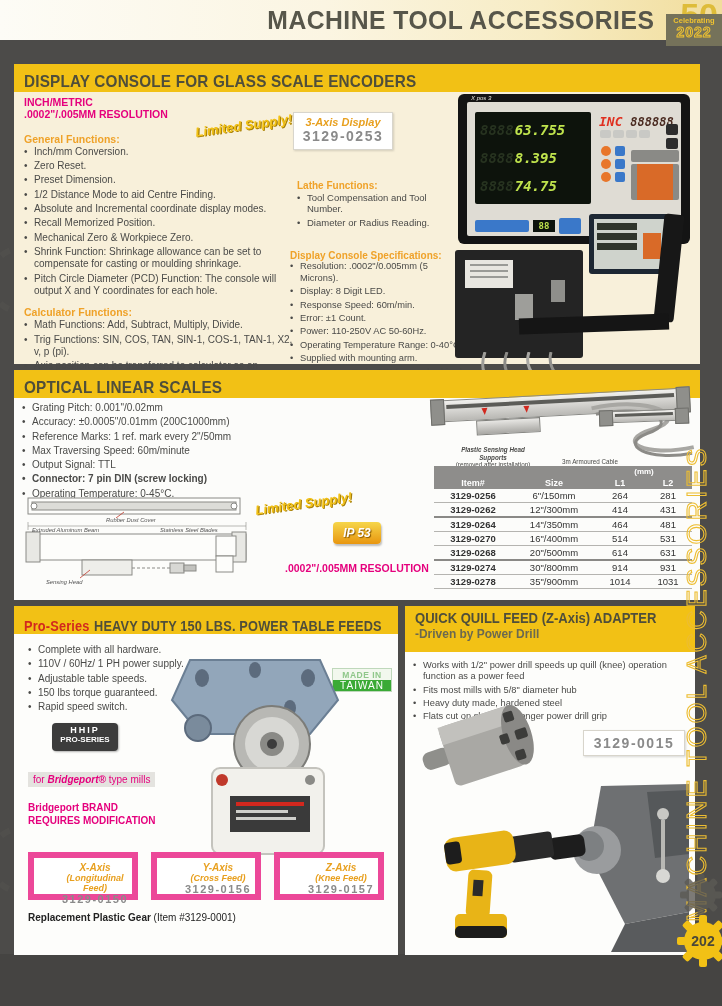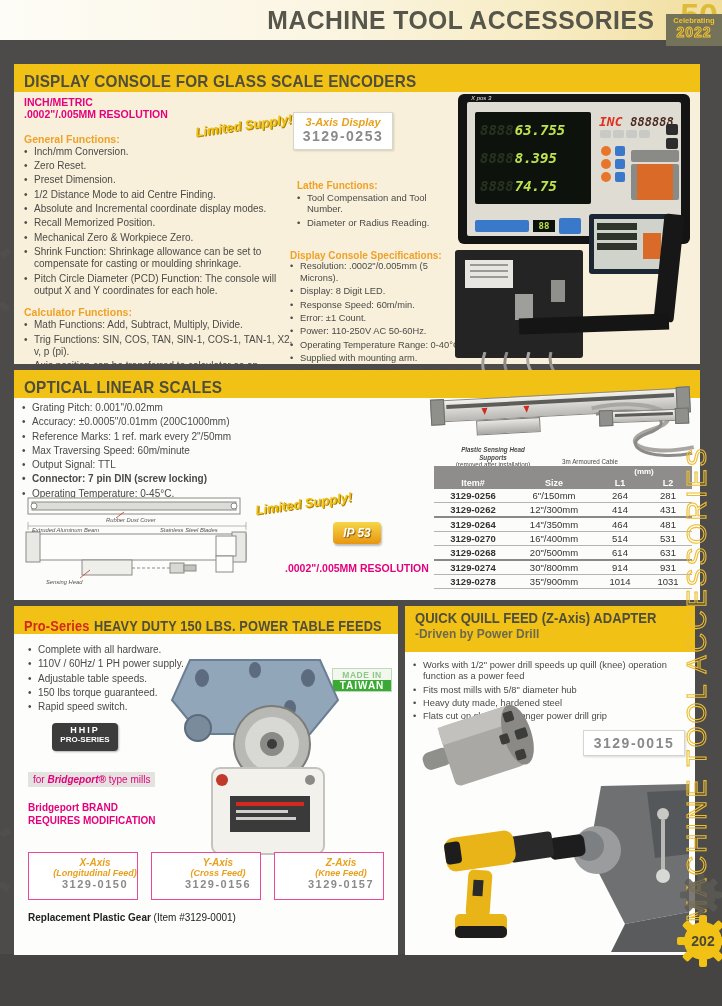--- a/index.html
+++ b/index.html
@@ -89,29 +89,29 @@
       background:linear-gradient(#f6d64a,#e8960f);color:#fff;font-weight:bold;font-style:italic;
       font-size:12px;text-align:center;line-height:22px;text-shadow:1px 1px 1px #8a5a00;box-shadow:1px 2px 2px rgba(0,0,0,.25);}
   .draw{position:absolute;left:6px;top:122px;}
   
   .sec3{left:14px;top:606px;width:384px;height:349px;background:#fdfdfb;}
   .sec3 .bar-t{font-size:14.5px;transform:scaleX(.88);}
   .sec3 .brand{color:#d2281e;margin-right:5px;}
   .sec3 .bl{position:absolute;left:14px;top:38px;width:210px;font-size:10px;line-height:12.3px;}
   .madein{position:absolute;left:318px;top:62px;width:58px;text-align:center;border:1px solid #bfd8bb;background:#f2f8ee;}
   .madein .m1{font-size:8.5px;font-weight:bold;color:#8fc78a;letter-spacing:.5px;padding-top:1px;}
-  .madein .m2{font-size:10px;font-weight:bold;color:#fff;background:#3aaa35;letter-spacing:1px;}
+  .madein .m2{font-size:10px;font-weight:normal;color:#fff;background:#3aaa35;letter-spacing:1px;}
   .hhip{position:absolute;left:38px;top:117px;width:66px;height:28px;background:#3c3c3c;border-radius:4px;
         text-align:center;color:#fff;line-height:1.1;padding-top:3px;box-sizing:border-box;box-shadow:1px 1px 2px rgba(0,0,0,.3);}
   .hhip .h1{font-size:9px;font-weight:bold;letter-spacing:2px;}
   .hhip .h2{font-size:8px;font-weight:bold;}
   .millsnote{position:absolute;left:14px;top:166px;background:#e4e3df;color:#e5007d;font-size:10px;padding:2px 5px;}
   .millsnote .bb{font-weight:bold;font-style:italic;}
   .warn{position:absolute;left:14px;top:196px;color:#e5007d;font-weight:bold;font-size:10px;line-height:12.5px;}
-  .axisbox{top:246px;width:110px;height:48px;padding-top:4px;border:1px solid #ec4899;box-shadow:none;padding-left:24px;}
+  .axisbox{top:246px;width:110px;height:48px;padding-top:4px;border:6px solid #ec4899;box-shadow:none;padding-left:24px;}
   .axisbox .an{color:#e8a01f;font-weight:bold;font-style:italic;font-size:10px;line-height:11px;}
   .axisbox .as{color:#e8a01f;font-style:italic;font-weight:bold;font-size:9px;line-height:10px;}
   .axisbox .itemnum{font-size:11px;}
   .repl{position:absolute;left:14px;top:306px;font-size:10px;color:#222;}
   .feedphoto{position:absolute;left:146px;top:42px;}
   
   .sec4{left:405px;top:606px;width:290px;height:349px;background:#fdfdfb;}
   .sec4 .bar2{height:46px;background:#f2c115;padding:4px 10px;box-sizing:border-box;}
   .sec4 .t1{font-size:14.5px;font-weight:bold;color:#4f4e3a;transform:scaleX(.9);transform-origin:left center;white-space:nowrap;}
   .sec4 .t2{font-size:13px;font-weight:bold;color:#6b6950;transform:scaleX(.92);transform-origin:left center;}

